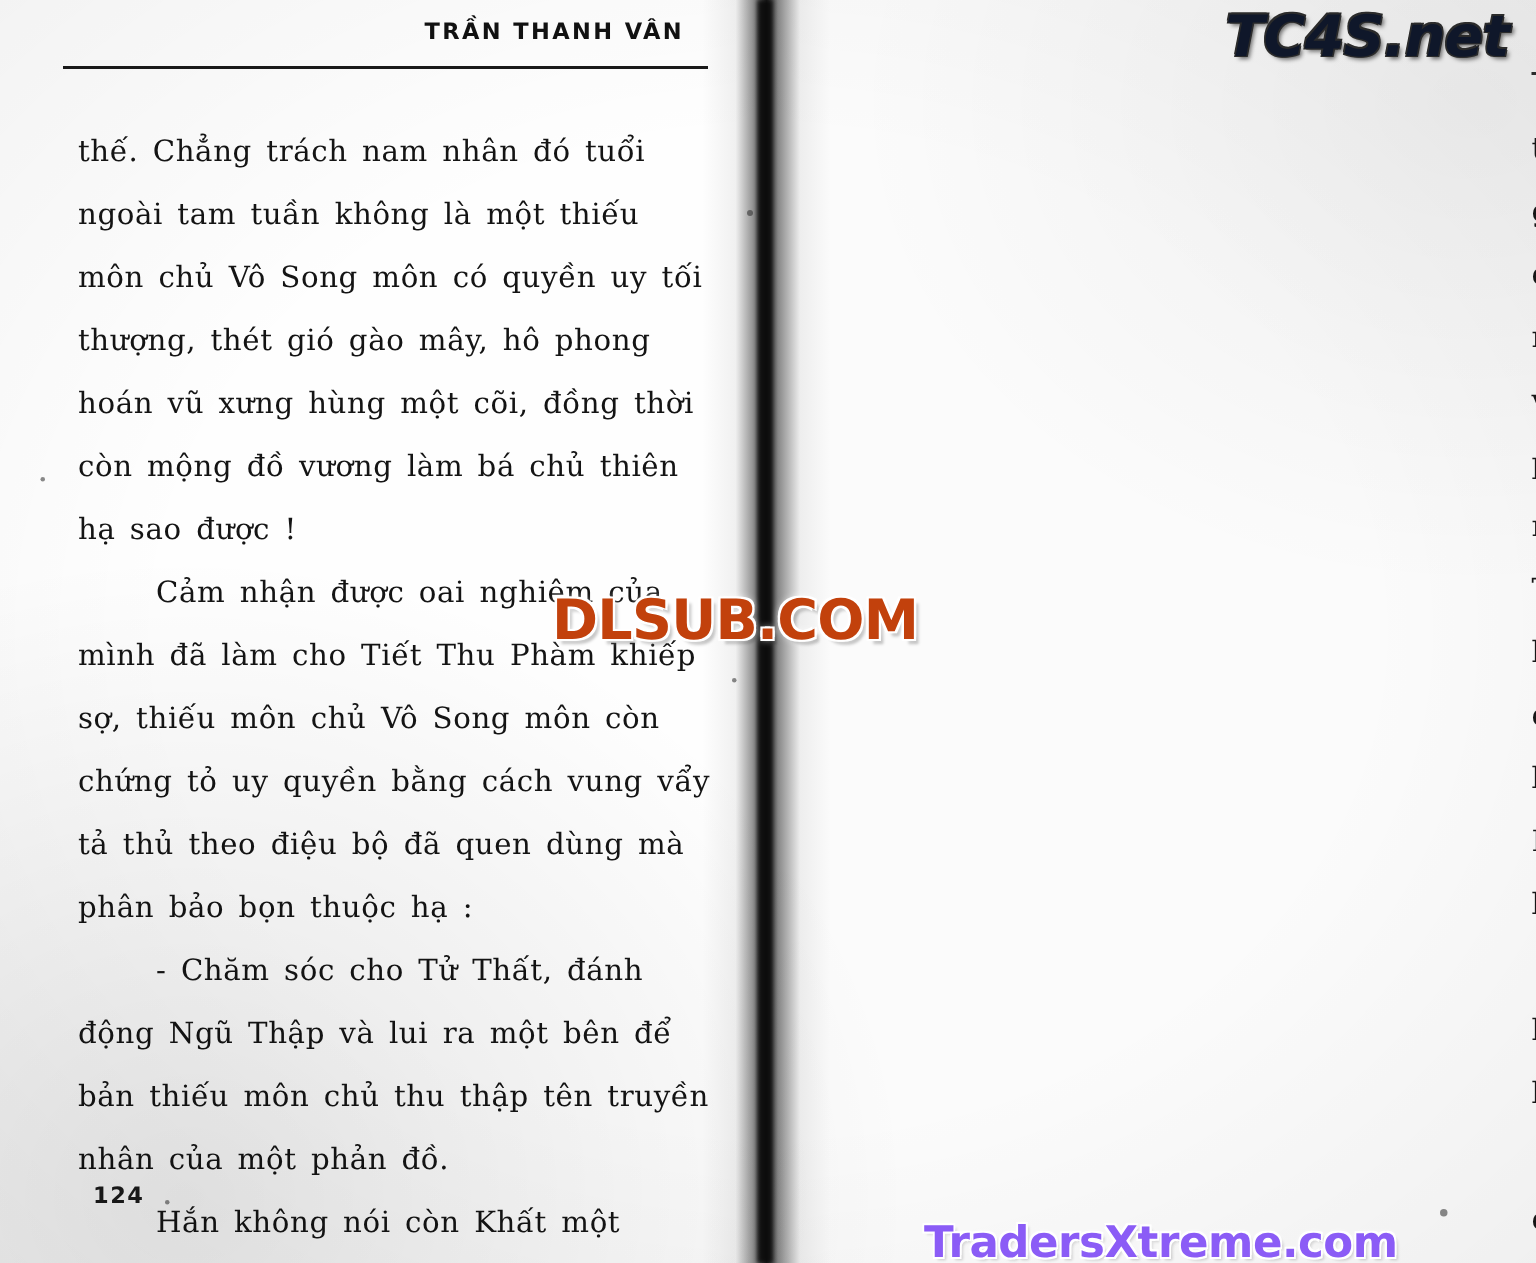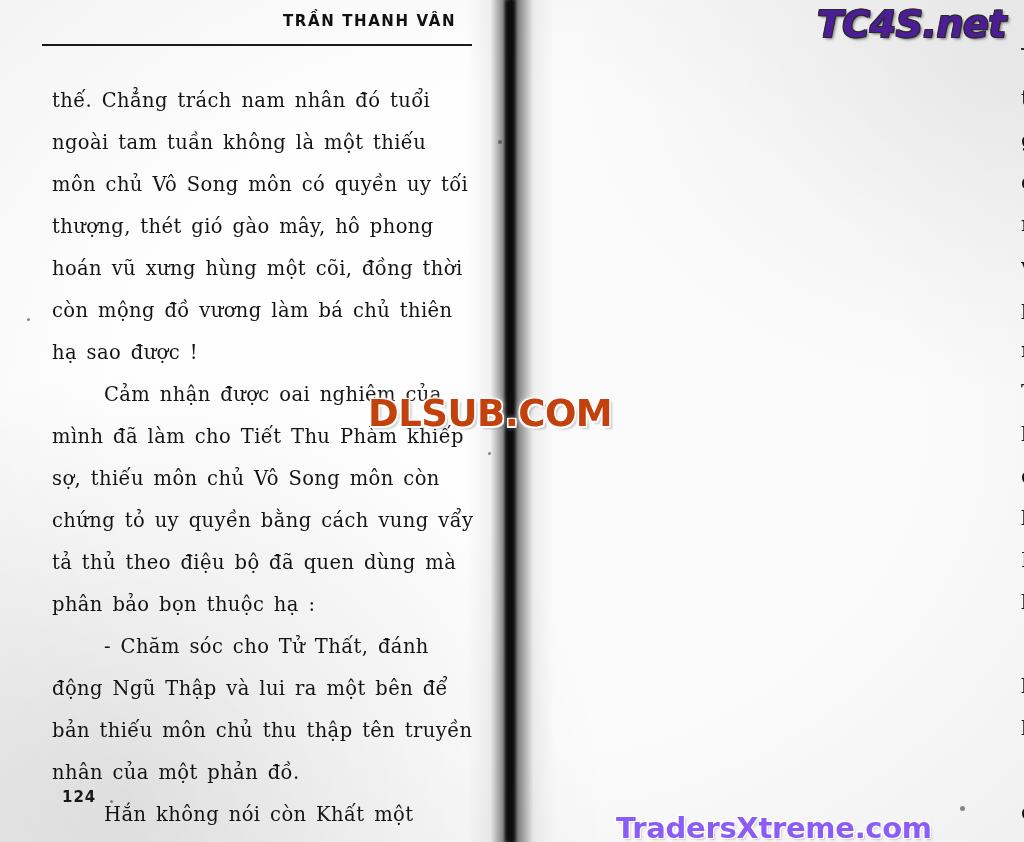--- a/index.html
+++ b/index.html
@@ -131,21 +131,21 @@
     pointer-events: none;
     user-select: none;
     white-space: nowrap;
   }
   .wm-tc4s {
     right: 18px; top: 2px;
     font-family: "DejaVu Sans", sans-serif;
     font-weight: 700;
     font-style: italic;
     font-size: 38px;
-    color: #4c1d95;
+    color: #0f172a;
     text-shadow:
       -1px -1px 0 #2b2b2b, 1px -1px 0 #2b2b2b,
       -1px 1px 0 #2b2b2b, 1px 1px 0 #2b2b2b,
       2px 2px 3px rgba(0,0,0,.55);
     letter-spacing: -0.5px;
   }
   .wm-dlsub {
     left: 368px; top: 392px;
     font-family: "DejaVu Sans", sans-serif;
     font-weight: 700;

